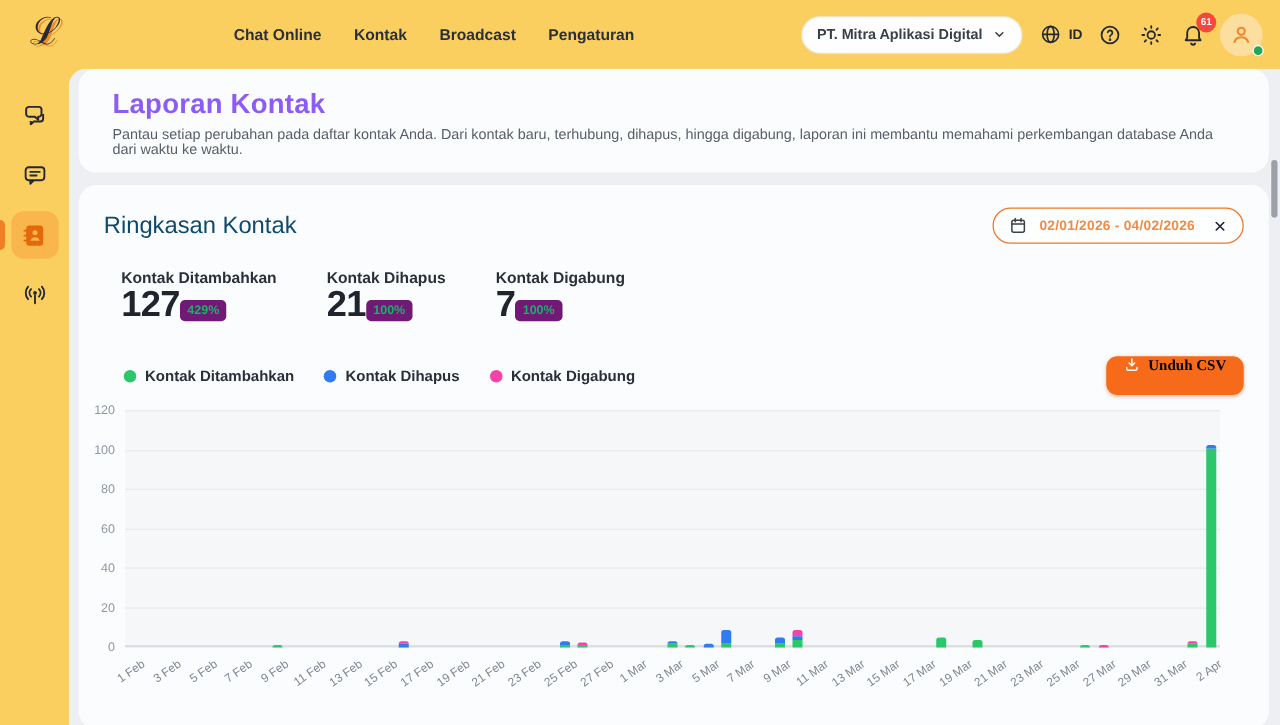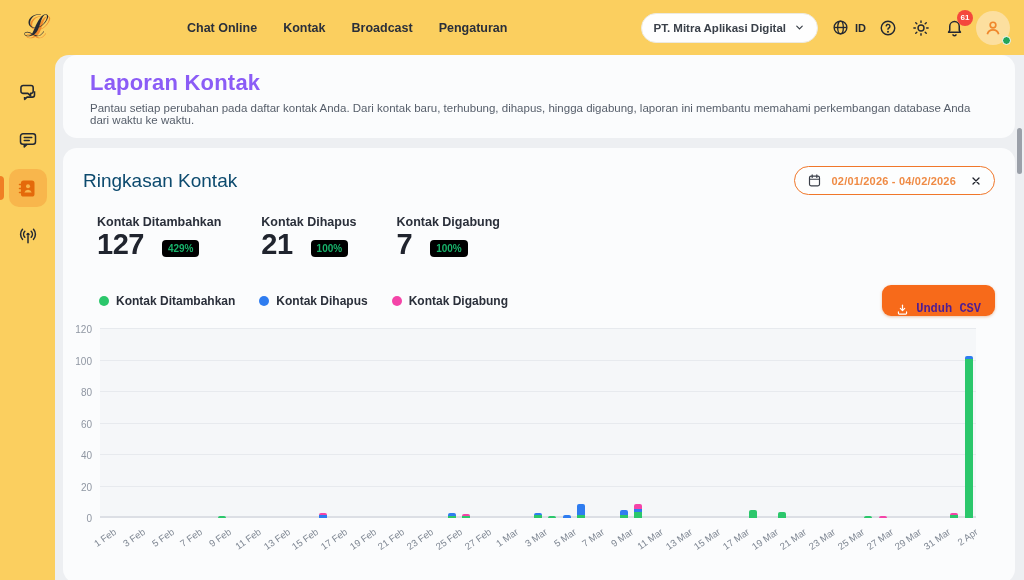--- a/index.html
+++ b/index.html
@@ -45,31 +45,31 @@
   .card.summary-card { margin-top:10px; height:435px; padding:18px 20px; position:relative; }
   .sum-head { display:flex; align-items:center; justify-content:space-between; }
   .sum-title { font-size:19px; font-weight:normal; color:#0c4a6e; }
   .date-pill { display:flex; align-items:center; gap:10px; border:1.5px solid #F0772A; border-radius:999px; height:29px;
                padding:0 12px; background:#FDFEFE; cursor:pointer; }
   .date-pill .range { font-size:11px; font-weight:bold; color:#EF8B45; letter-spacing:.2px; }
   .date-pill .close { color:#1E222B; margin-left:4px; cursor:pointer; display:flex; }
 
   .stats { display:flex; gap:40px; margin:20px 0 0 14px; }
   .stat-label { font-size:12.5px; font-weight:bold; color:#2A2F3A; }
-  .stat-row { display:flex; align-items:flex-end; gap:18px; margin-top:1px; }
+  .stat-row { display:flex; align-items:flex-end; gap:0; margin-top:1px; }
   .stat-value { font-size:29px; font-weight:bold; color:#20242E; line-height:1; letter-spacing:-.5px; }
-  .stat-delta { background:#000000; color:#17B26A; font-size:10px; font-weight:bold; border-radius:4px; padding:3px 6px; margin-bottom:2px;text-align:center; }
+  .stat-delta { background:#701a75; color:#17B26A; font-size:10px; font-weight:bold; border-radius:4px; padding:3px 6px; margin-bottom:2px;text-align:center; }
 
   .legend-row { display:flex; align-items:center; margin:26px 0 0 16px; }
   .legend { display:flex; align-items:center; gap:24px; }
   .legend-item { display:flex; align-items:center; gap:7px; cursor:pointer; }
   .legend-dot { width:10px; height:10px; border-radius:50%; }
   .legend-label { font-size:12px; font-weight:bold; color:#2A2F3A; }
-  .csv-btn { margin-left:auto; background:#F76A1A; color:#4c1d95; border:none; border-radius:9px; height:31px; padding:0 14px;
-             font-size:12px; font-weight:bold; font-family:Liberation Mono, monospace; display:flex; align-items:flex-end; gap:7px; cursor:pointer;
+  .csv-btn { margin-left:auto; background:#F76A1A; color:#000000; border:none; border-radius:9px; height:31px; padding:0 14px;
+             font-size:12px; font-weight:bold; font-family:Liberation Serif, serif; display:flex; align-items:flex-start; gap:7px; cursor:pointer;
              box-shadow:0 1px 3px rgba(200,90,10,.35); }
 
   
   .chart { position:absolute; left:37px; right:39px; top:181px; height:189px; background:#F5F7F9; }
   .gridline { position:absolute; left:0; right:0; height:1px; background:#E7EAEE; }
   .gridline.zero { background:#DCDFE5; height:2px; }
   .ytick { position:absolute; right:calc(100% + 8px); transform:translateY(50%); font-size:10px; color:#8F96A2;margin-top:28px; }
   .bars { position:absolute; left:0; right:0; top:0; bottom:0; display:flex; align-items:flex-end; }
   .slot { flex:1; height:100%; display:flex; flex-direction:column; justify-content:flex-end; align-items:center; }
   .stack { width:8px; display:flex; flex-direction:column; }

